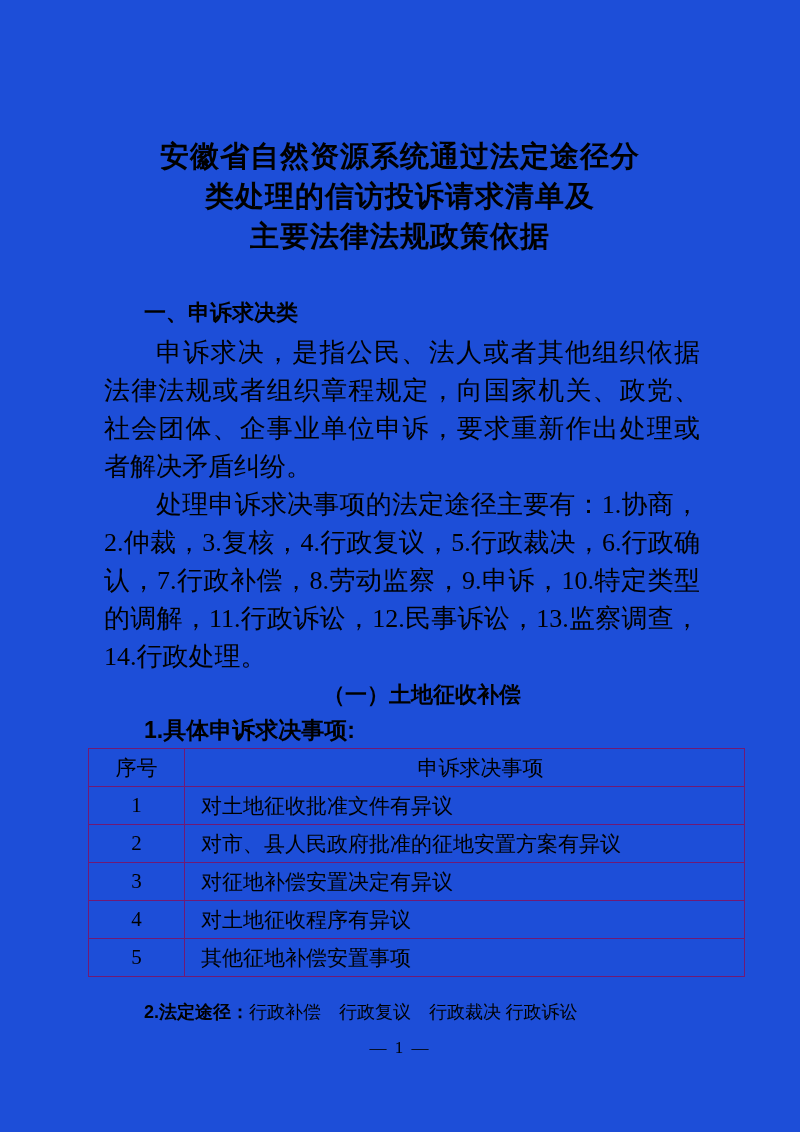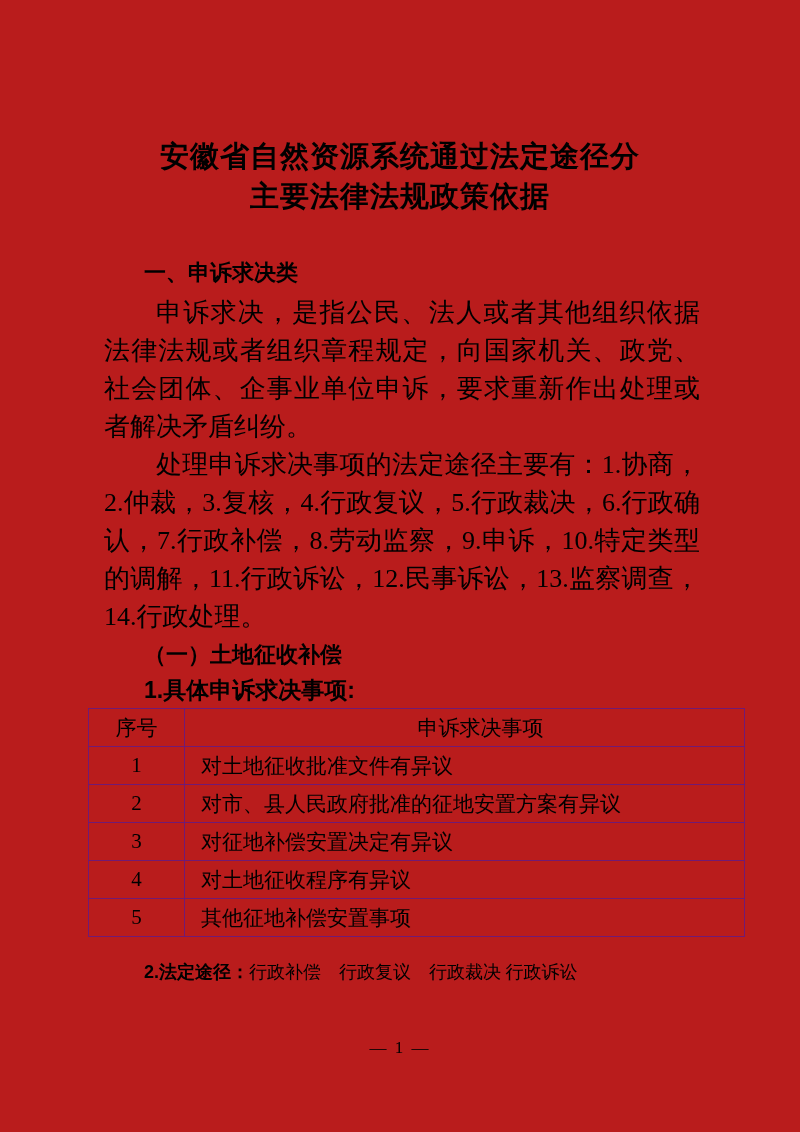--- a/index.html
+++ b/index.html
@@ -7,21 +7,21 @@
     width: 800px; height: 1132px;
     font-family: "Liberation Serif", serif;
     color: #000;
     overflow: hidden;
   }
   .page {
     position: relative;
     box-sizing: border-box;
     width: 800px; height: 1132px;
     padding: 0 100px;
-    background: #b91c1c;
+    background: #1d4ed8;
   }
   .doc-title {
     padding-top: 136px;
     text-align: center;
     font-family: "Liberation Serif", serif;
     font-weight: bold;
     font-size: 29px;
     line-height: 40px;
     letter-spacing: 1px;
   }
@@ -41,20 +41,21 @@
     text-indent: 2em;
   }
   .body-p.tight { margin-top: 0; }
   .h-sub {
     margin: 4px 0 0 0;
     font-family: "Liberation Sans", sans-serif;
     font-weight: bold;
     font-size: 22px;
     line-height: 30px;
     text-indent: 44px;
+    text-align: center;
   }
   .list-label {
     margin: 6px 0 0 0;
     font-family: "Liberation Sans", sans-serif;
     font-weight: bold;
     font-size: 23px;
     line-height: 28px;
     text-indent: 44px;
   }
   table.items {
@@ -94,20 +95,21 @@
     letter-spacing: 2px;
   }
 </style>
 </head>
 <body>
 
 <div class="page">
 
   <div class="doc-title">
     <div>安徽省自然资源系统通过法定途径分</div>
+    <div>类处理的信访投诉请求清单及</div>
     <div>主要法律法规政策依据</div>
   </div>
 
   <div class="h-sec">一、申诉求决类</div>
 
   <p class="body-p">申诉求决，是指公民、法人或者其他组织依据法律法规或者组织章程规定，向国家机关、政党、社会团体、企事业单位申诉，要求重新作出处理或者解决矛盾纠纷。</p>
 
   <p class="body-p tight">处理申诉求决事项的法定途径主要有：1.协商，2.仲裁，3.复核，4.行政复议，5.行政裁决，6.行政确认，7.行政补偿，8.劳动监察，9.申诉，10.特定类型的调解，11.行政诉讼，12.民事诉讼，13.监察调查，14.行政处理。</p>
 
   <div class="h-sub">（一）土地征收补偿</div>

